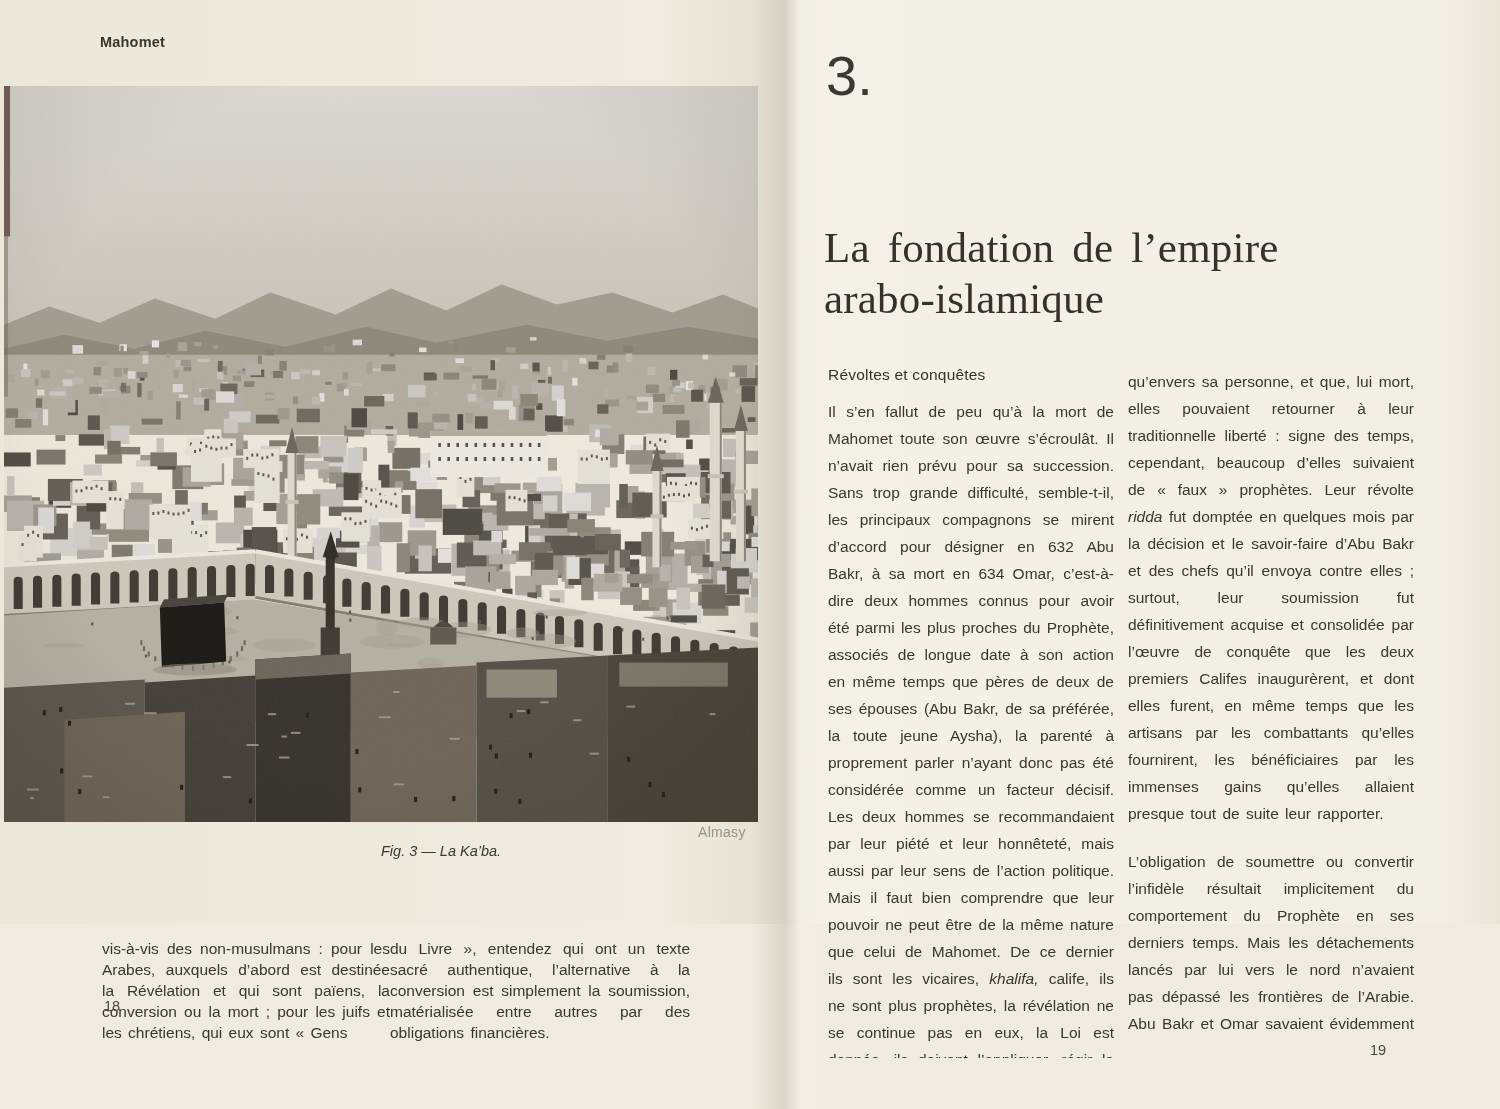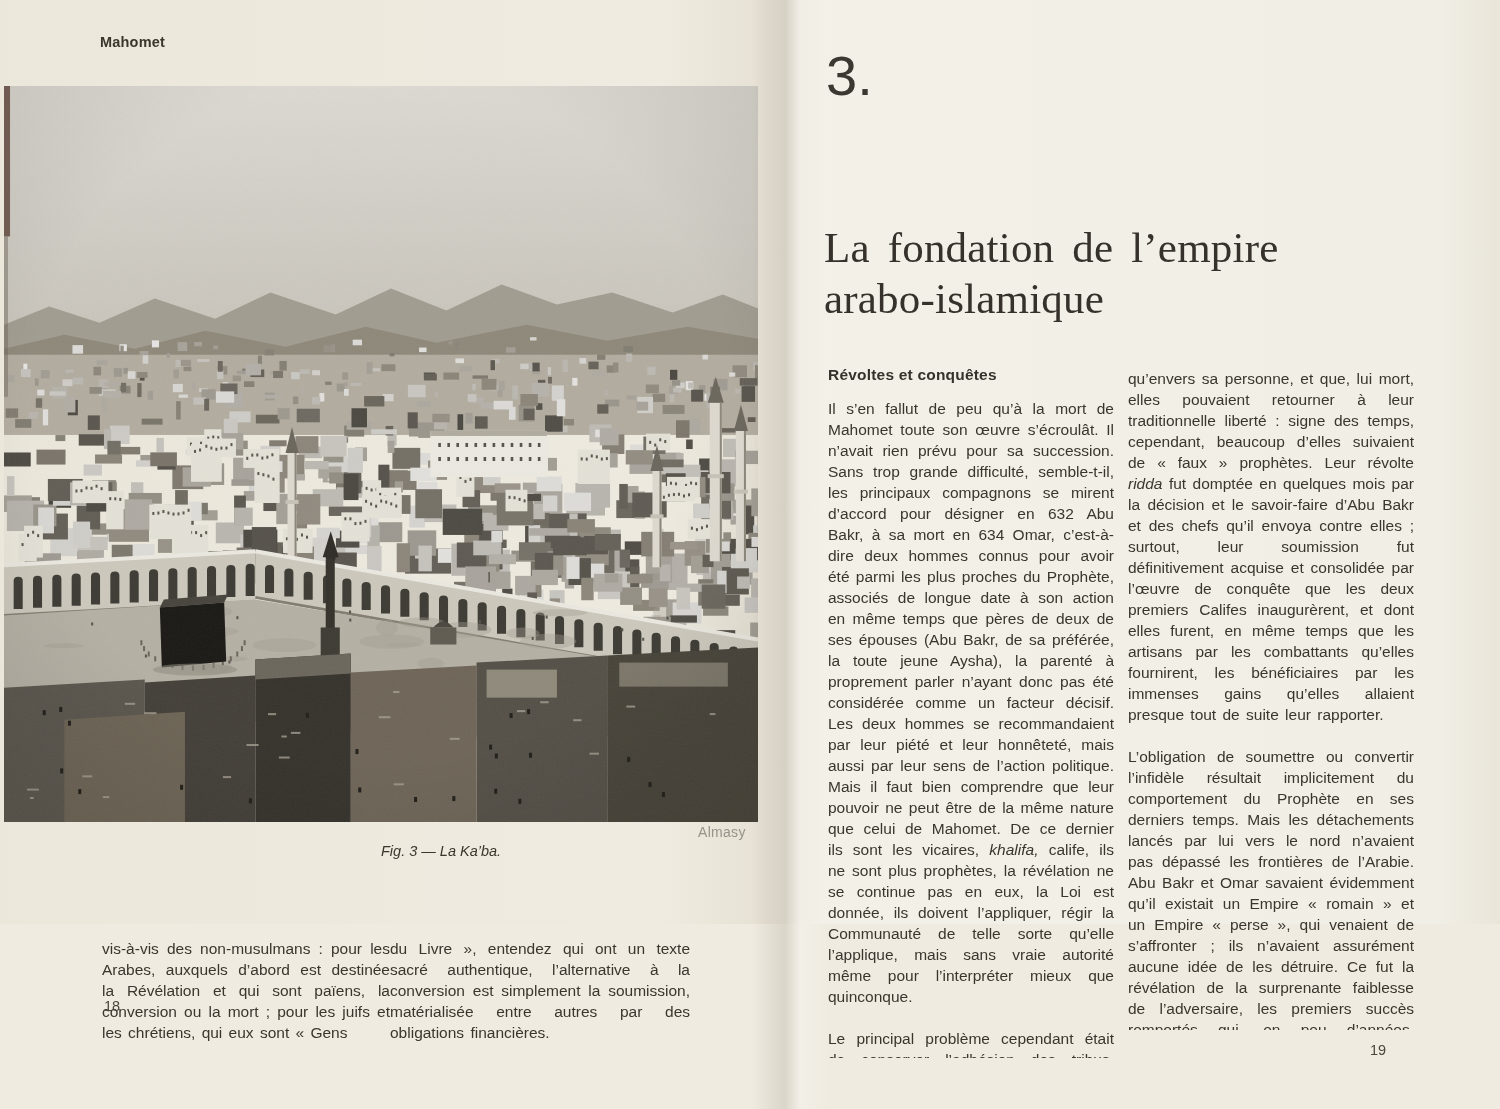--- a/index.html
+++ b/index.html
@@ -21,22 +21,22 @@
   .body-text, .bottom-cols p{font-size:15.5px;line-height:21px;color:#3a362e;text-align:justify;word-spacing:2px;margin:0;}
   .pagenum{position:absolute;font-size:14.5px;color:#4a463e;}
   .pagenum-left{left:104px;top:998px;}
   .pagenum-right{left:1370px;top:1042px;}
   .chapter-number{position:absolute;left:826px;top:48px;font-size:56px;color:#3b3731;line-height:1;}
   .chapter-title{position:absolute;left:824px;top:222px;width:600px;margin:0;
       font-size:43px;font-weight:400;line-height:51px;color:#36322b;letter-spacing:.2px;word-spacing:7px;font-family:Liberation Serif, serif;}
   .rcol{position:absolute;width:286px;}
   .rcol1{left:828px;top:366px;height:692px;overflow:hidden;}
   .rcol2{left:1128px;top:368px;height:662px;overflow:hidden;}
-  .section-heading{font-size:15.5px;font-weight:bold;color:#36322b;margin:0 0 14px 0;letter-spacing:.2px;}
-  .rcol p{font-size:15.5px;line-height:21px;color:#3a362e;text-align:justify;word-spacing:2px;margin:0 0 21px 0;}
+  .section-heading{font-size:15.5px;font-weight:normal;color:#36322b;margin:0 0 14px 0;letter-spacing:.2px;}
+  .rcol p{font-size:15.5px;line-height:27px;color:#3a362e;text-align:justify;word-spacing:2px;margin:0 0 21px 0;}
   .rcol p:last-child{margin-bottom:0;}
   i{font-style:italic;}
 </style>
 </head>
 <body>
 
 <div class="spread">
 
   <section>
     <div class="running-head">Mahomet</div>

